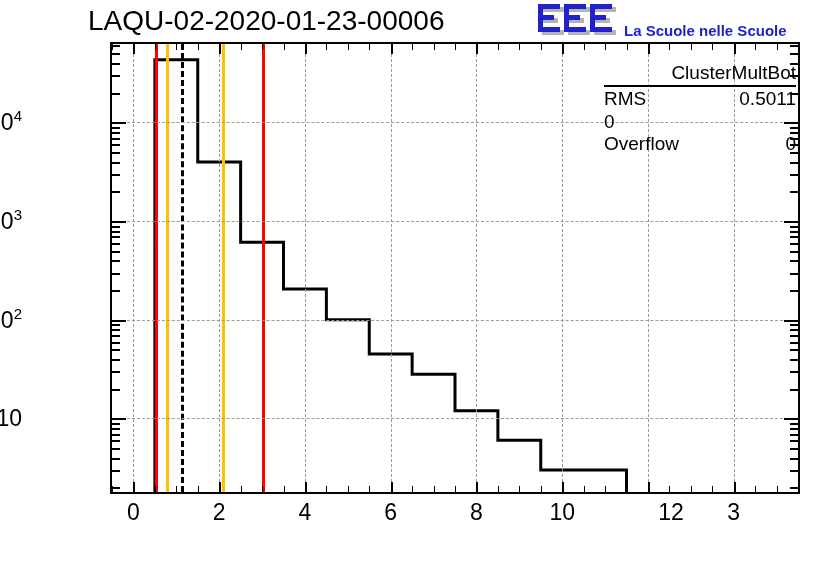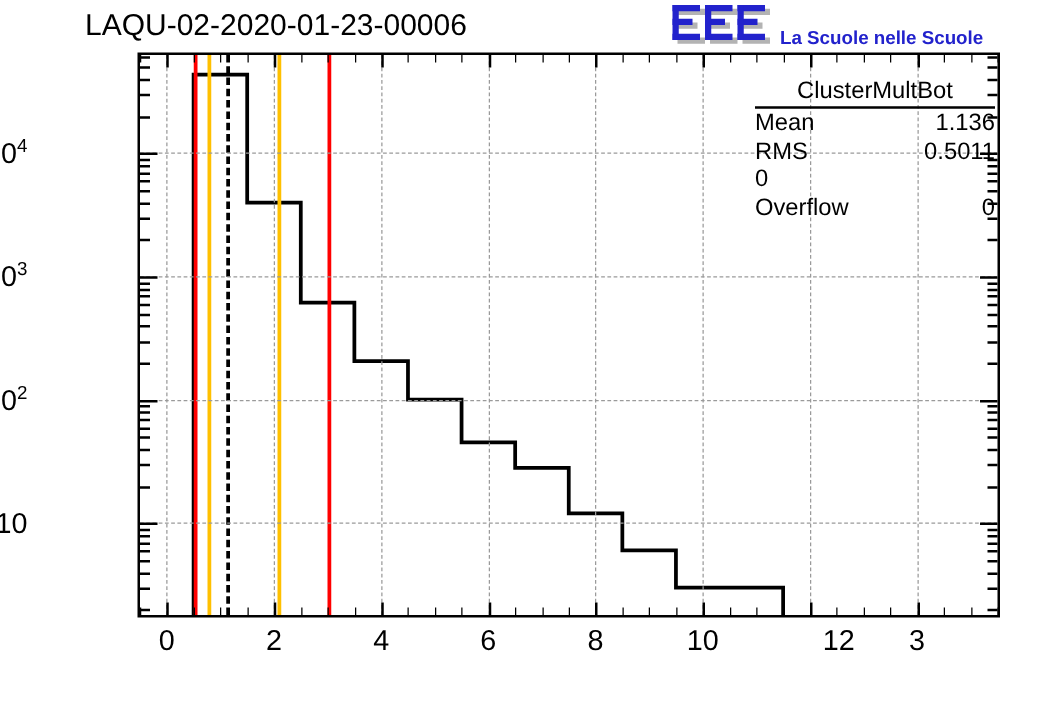--- a/index.html
+++ b/index.html
@@ -9,22 +9,22 @@
     background:#ffffff;
     font-family:"Liberation Sans", sans-serif;
     color:#000;
     overflow:hidden;
     position:relative;
   }
   .canvas{position:absolute;left:0;top:0;width:836px;height:572px;}
 
   
   #plot-title{
-    position:absolute;left:68px;top:7px;
-    font-size:24px;line-height:28px;
+    position:absolute;left:88px;top:7px;
+    font-size:28px;line-height:28px;
     letter-spacing:0px;
     white-space:nowrap;
     color:#000;
   }
 
   
   #eee-logo{position:absolute;left:536px;top:2px;width:300px;height:44px;}
   #eee-mark{position:absolute;left:0px;top:1px;width:82px;height:36px;}
   .eee-text{position:absolute;left:88px;font-weight:bold;color:#2222cc;
             font-size:15px;line-height:17px;white-space:nowrap;
@@ -69,21 +69,21 @@
   .vline.orange{border-left:3px solid #ffc000;}
   .vline.dashed{border-left:3px dashed #000000;}
 
   
   #stats-box{
     position:absolute;left:604px;top:62px;width:192px;
     font-size:19px;line-height:22.4px;
     background:transparent;
   }
   #stats-title{
-    text-align:center;border-bottom:2px solid #000;
+    text-align:right;border-bottom:2px solid #000;
     padding-bottom:1px;margin-bottom:1px;
     font-size:19px;
   }
   .stat-row{display:flex;justify-content:space-between;white-space:nowrap;}
   .stat-row .k{text-align:left;}
   .stat-row .v{text-align:right;}
 
   svg.hist{position:absolute;left:0;top:0;overflow:visible;}
 </style>
 </head>
@@ -313,24 +313,20 @@
       <div class="ylab" style="top: 319.724px;">10<sup>2</sup></div>
       <div class="ylab" style="top: 220.983px;">10<sup>3</sup></div>
       <div class="ylab" style="top: 122.242px;">10<sup>4</sup></div>
     </div>
 
 
   <div id="stats-box">
     <div id="stats-title">ClusterMultBot</div>
     <div id="stats-rows">
         <div class="stat-row">
-          <span class="k">Mean</span>
-          <span class="v">1.136</span>
-        </div>
-        <div class="stat-row">
           <span class="k">RMS</span>
           <span class="v">0.5011</span>
         </div>
         <div class="stat-row">
           <span class="v">0</span>
         </div>
         <div class="stat-row">
           <span class="k">Overflow</span>
           <span class="v">0</span>
         </div>

